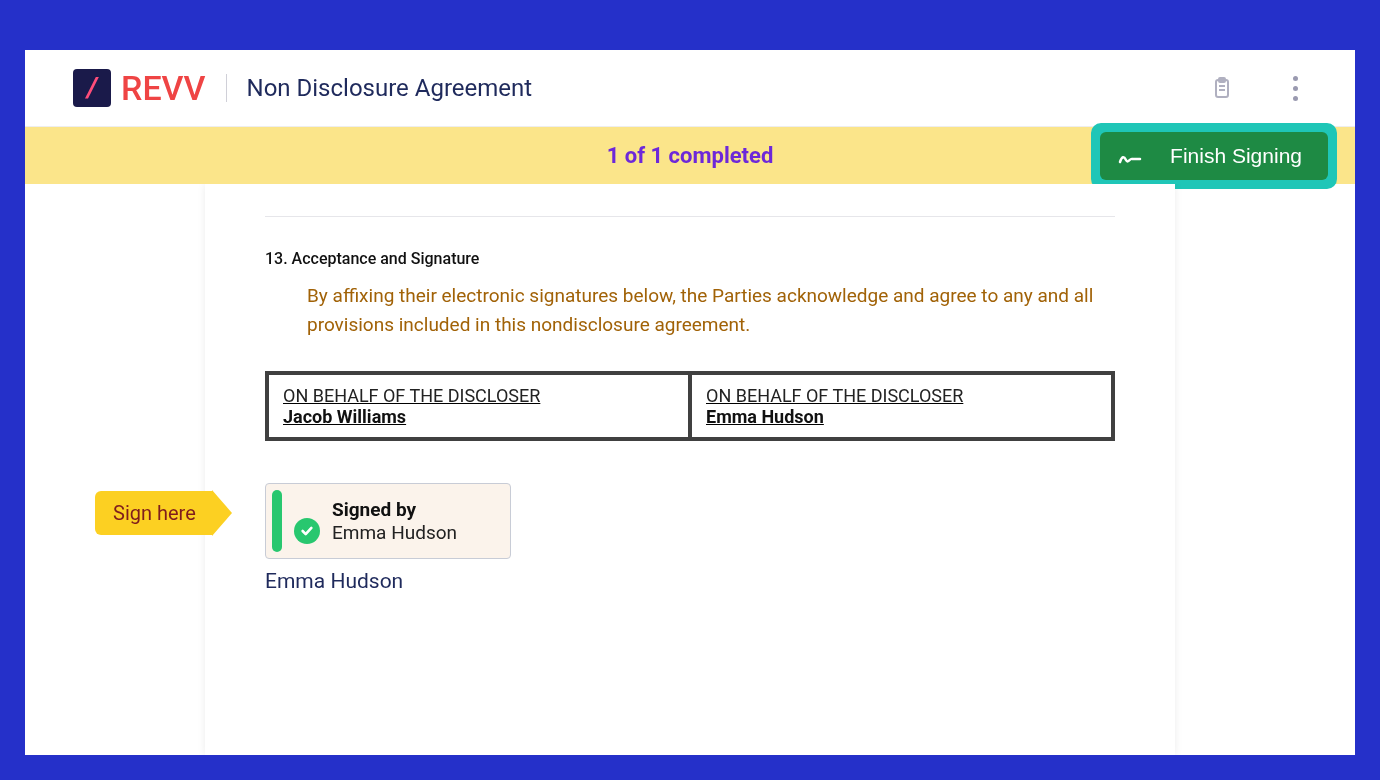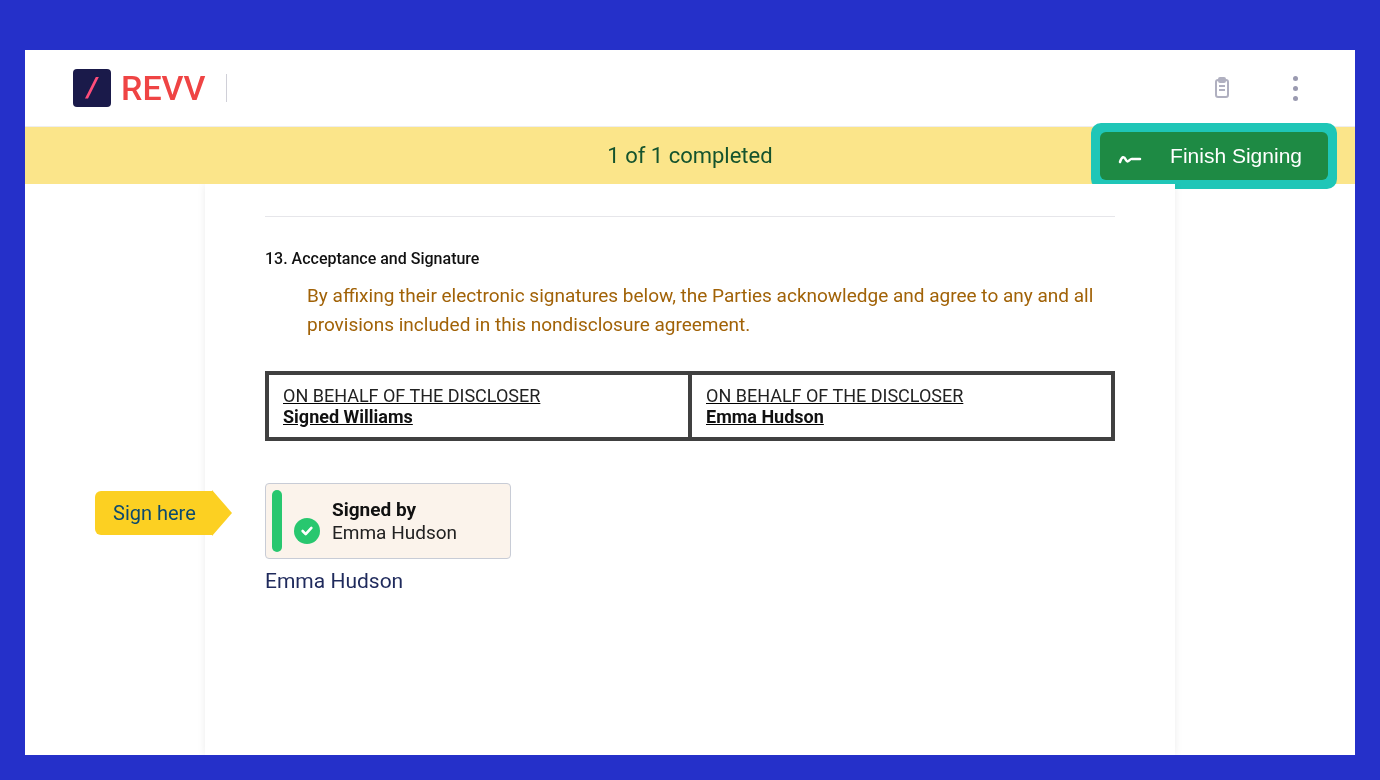--- a/index.html
+++ b/index.html
@@ -91,22 +91,22 @@
     .status-bar {
       background: #fbe58a;
       display: flex;
       align-items: center;
       justify-content: center;
       padding: 16px 24px;
       position: relative;
     }
     .status-text {
       font-size: 22px;
-      color: #14532d;
-      font-weight: 400;
+      color: #6d28d9;
+      font-weight: 700;
     }
     .finish-wrap {
       position: absolute;
       right: 18px;
       top: 50%;
       transform: translateY(-50%);
       padding: 6px;
       border: 3px solid #1fc6b7;
       border-radius: 10px;
       background: #1fc6b7;
@@ -185,21 +185,21 @@
     
     .sign-flag {
       position: absolute;
       left: 70px;
       top: 306px;
       display: flex;
       align-items: center;
     }
     .flag-body {
       background: #fcd022;
-      color: #0c4a6e;
+      color: #7f1d1d;
       font-size: 20px;
       padding: 10px 16px 10px 18px;
       border-radius: 6px 0 0 6px;
       font-weight: 400;
     }
     .flag-arrow {
       width: 0; height: 0;
       border-top: 23px solid transparent;
       border-bottom: 23px solid transparent;
       border-left: 20px solid #fcd022;
@@ -255,20 +255,21 @@
 <div class="app-window">
 
   <div class="header">
     <div class="logo">
       <div class="logo-mark">
         <span class="logo-slash">/</span>
       </div>
       <span class="logo-text">REVV</span>
     </div>
     <div class="header-divider"></div>
+    <div class="doc-title">Non Disclosure Agreement</div>
     <div class="header-spacer"></div>
     <div class="header-icon">
       <svg viewBox="0 0 24 24" width="24" height="28" fill="none" stroke="#b0b0c0" stroke-width="2">
         <rect x="6" y="4" width="12" height="17" rx="2"></rect>
         <rect x="9" y="2" width="6" height="4" rx="1"></rect>
         <line x1="9" y1="10" x2="15" y2="10"></line>
         <line x1="9" y1="14" x2="15" y2="14"></line>
       </svg>
     </div>
     <div class="kebab">
@@ -303,21 +304,21 @@
       <div class="doc-divider"></div>
 
       <div class="section-title">13. Acceptance and Signature</div>
       <div class="section-body">By affixing their electronic signatures below, the Parties acknowledge and agree to any and all provisions included in this nondisclosure agreement.</div>
 
       <table class="party-table">
         <tbody>
             <tr>
           <td>
             <div class="party-role">ON BEHALF OF THE DISCLOSER</div>
-            <div class="party-name">Signed Williams</div>
+            <div class="party-name">Jacob Williams</div>
           </td>
           <td>
             <div class="party-role">ON BEHALF OF THE DISCLOSER</div>
             <div class="party-name">Emma Hudson</div>
           </td>
         </tr>
       </tbody>
         </table>
 
       <div>

